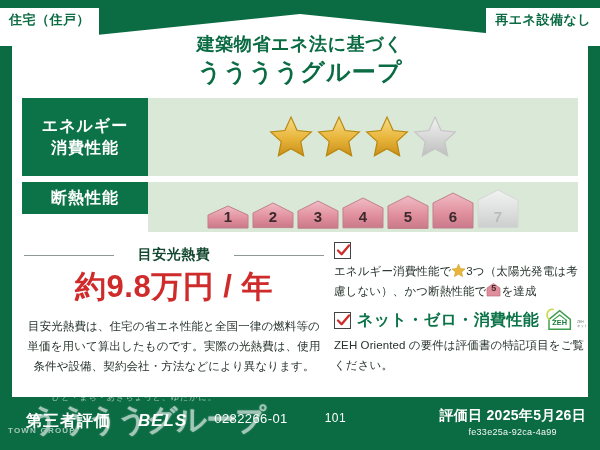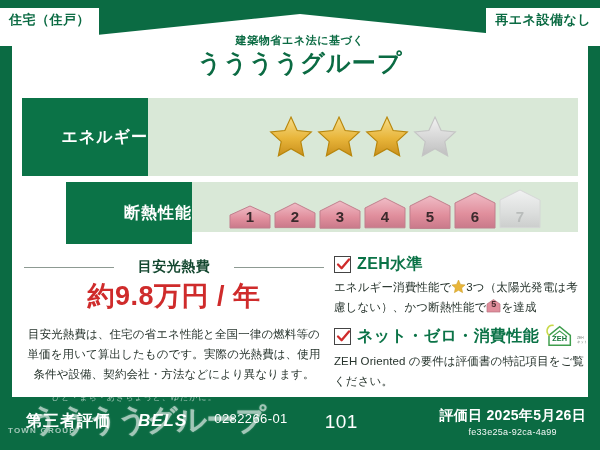--- a/index.html
+++ b/index.html
@@ -54,21 +54,21 @@
   .title-wrap {
     position: absolute;
     left: 0;
     right: 0;
     top: 34px;
     text-align: center;
     z-index: 5;
   }
   .title-sub {
     color: #0b6b43;
-    font-size: 11px;
+    font-size: 18px;
     font-weight: bold;
     letter-spacing: 0.6px;
     line-height: 1.2;
   }
   .title-main {
     color: #0b6b43;
     font-size: 24px;
     font-weight: bold;
     letter-spacing: 1.2px;
     line-height: 1.25;
@@ -97,35 +97,35 @@
   }
   .row-label {
     width: 126px;
     background: #0b7347;
     color: #ffffff;
     font-weight: bold;
     font-size: 16px;
     letter-spacing: 1px;
     display: flex;
     flex-direction: column;
-    align-items: flex-end;
+    align-items: center;
     justify-content: center;
     line-height: 1.35;
     flex: none;
   }
   .row-value {
     flex: 1;
     background: #d9e8d7;
     display: flex;
     align-items: center;
     justify-content: center;
   }
   .row-energy .row-label { height: 78px; }
   .row-energy .row-value { height: 78px; }
-  .row-insul .row-label { height: 62px; margin-left: 44px; }
+  .row-insul .row-label { height: 32px; }
   .row-insul .row-value { height: 50px; }
 
   
   .stars { display: flex; align-items: center; gap: 2px; }
   .star {
     width: 46px;
     height: 46px;
     display: block;
   }
 
@@ -178,21 +178,21 @@
   .cost-head-text {
     color: #13472f;
     font-size: 14px;
     font-weight: bold;
     letter-spacing: 0.5px;
     white-space: nowrap;
   }
   .cost-value {
     text-align: center;
     color: #cf2b2b;
-    font-size: 27px;
+    font-size: 31px;
     font-weight: bold;
     letter-spacing: 0.5px;
     margin-top: 6px;
     line-height: 1.1;
   }
   .note {
     margin-top: 12px;
     color: #26332c;
     font-size: 11.5px;
     line-height: 1.75;
@@ -282,21 +282,21 @@
     font-size: 17px;
     font-weight: bold;
     font-style: italic;
     letter-spacing: 1px;
   }
   .footer-id {
     font-size: 13px;
     letter-spacing: 0.4px;
   }
   .footer-unit {
-    font-size: 19px;
+    font-size: 12px;
     letter-spacing: 0.4px;
     padding-left: 10px;
   }
   .footer-right {
     position: absolute;
     right: 14px;
     top: 10px;
     text-align: right;
   }
   .footer-date {
@@ -370,20 +370,21 @@
     </div>
   </div>
 
   <div class="panel">
 
     <div class="rows">
 
       <div class="row row-energy">
         <div class="row-label">
           <span>エネルギー</span>
+          <span>消費性能</span>
         </div>
         <div class="row-value">
           <div class="stars" id="stars-container">
               <svg viewBox="0 0 24 24" class="star">
                 <defs>
                   <linearGradient id="sg0" x1="0" y1="0" x2="0" y2="1">
                     <stop offset="0%" stop-color="#f6dd8a"></stop>
                     <stop offset="55%" stop-color="#e8b53a"></stop>
                     <stop offset="100%" stop-color="#c98f1c"></stop>
                   </linearGradient>
@@ -540,21 +541,20 @@
 
       <div class="lower-right">
 
         <div class="zeh-block">
           <div class="zeh-title-line">
             <span class="check">
               <svg width="15" height="15" viewBox="0 0 15 15" aria-hidden="true">
                 <path d="M2 7.5 L5.6 11.2 L13 2.4" stroke="#cf2b2b" stroke-width="2.3" fill="none" stroke-linecap="round" stroke-linejoin="round"></path>
               </svg>
             </span>
-            <span class="zeh-title">ZEH水準</span>
           </div>
           <div class="zeh-desc">
             <span>エネルギー消費性能で</span><span class="inline-star">
               <svg width="15" height="15" viewBox="0 0 24 24" aria-hidden="true">
                 <path d="M12 1.6 L15.2 8.6 L22.6 9.4 L17.1 14.4 L18.6 21.8 L12 18.1 L5.4 21.8 L6.9 14.4 L1.4 9.4 L8.8 8.6 Z" fill="#e8b53a" stroke="#c99a22" stroke-width="0.8"></path>
               </svg></span><span>3つ（太陽光発電</span><span>は考慮しない）、かつ断熱性能で</span><span class="inline-badge">
               <svg width="15" height="14" viewBox="0 0 30 28" aria-hidden="true">
                 <path d="M2 10 L15 1 L28 10 L28 26 L2 26 Z" fill="#e08e9c" stroke="#b9707e" stroke-width="1.4"></path>
               </svg>
               <span>5</span>

